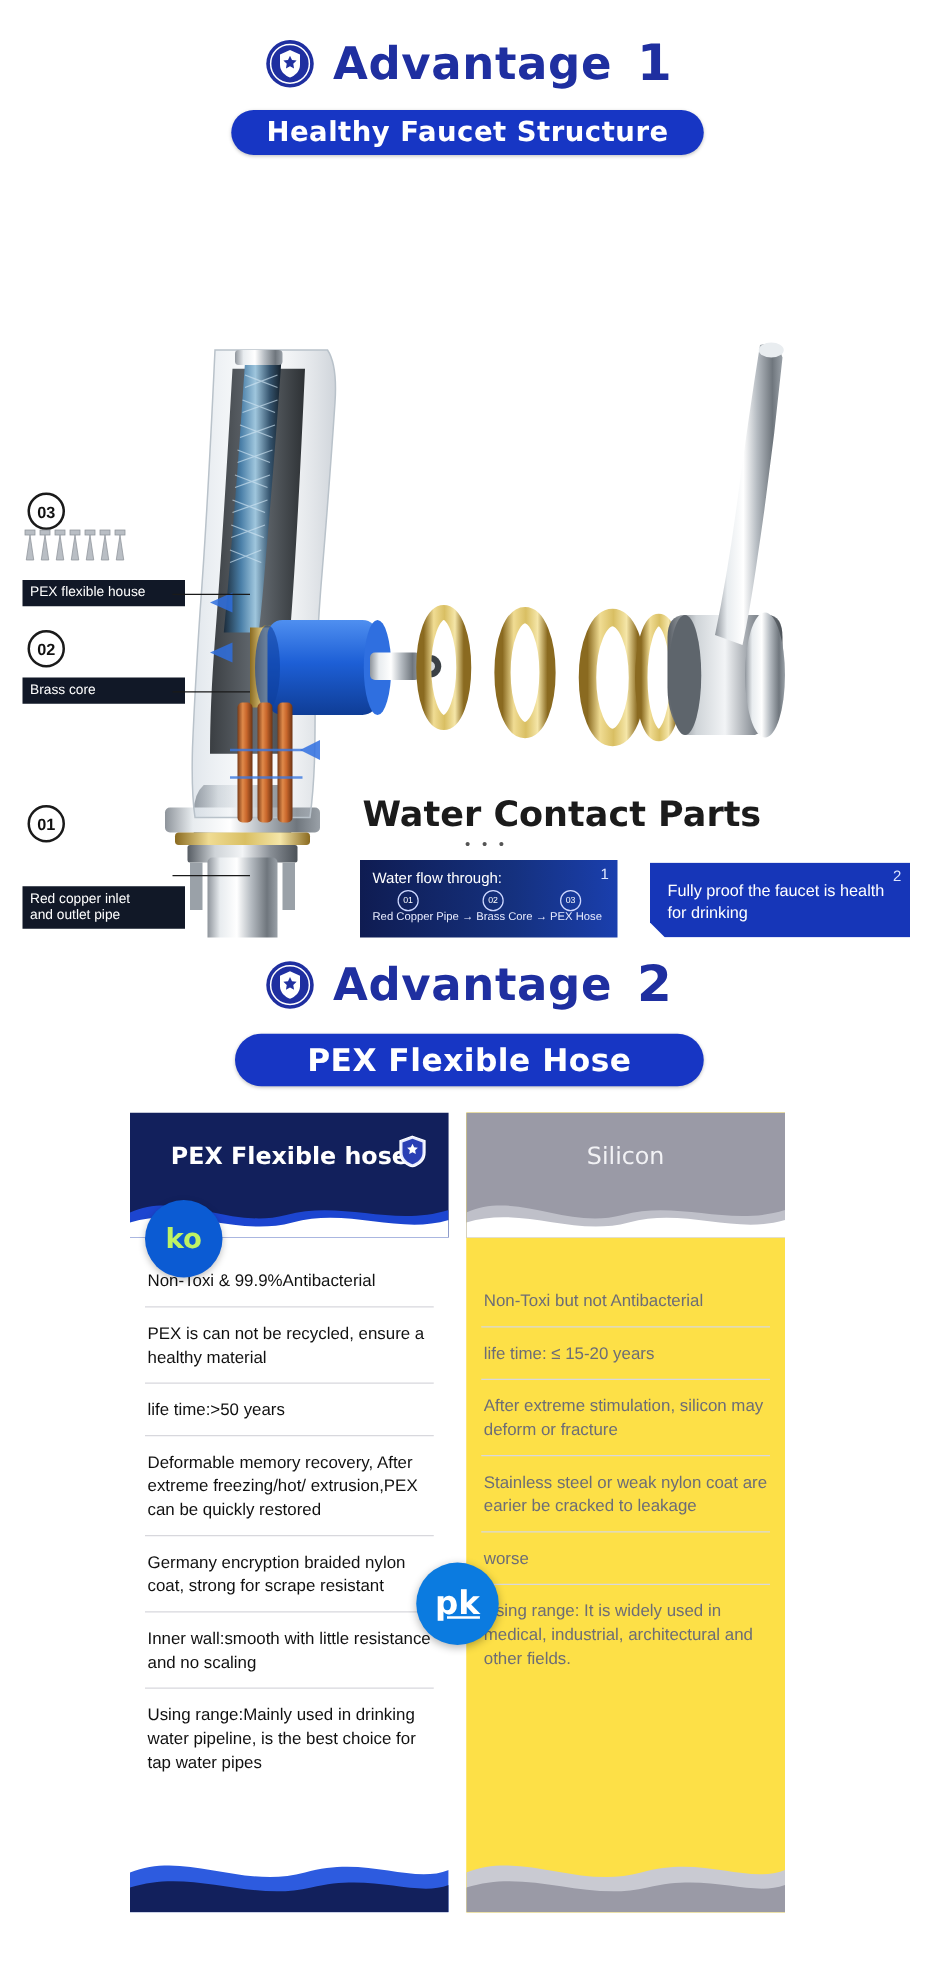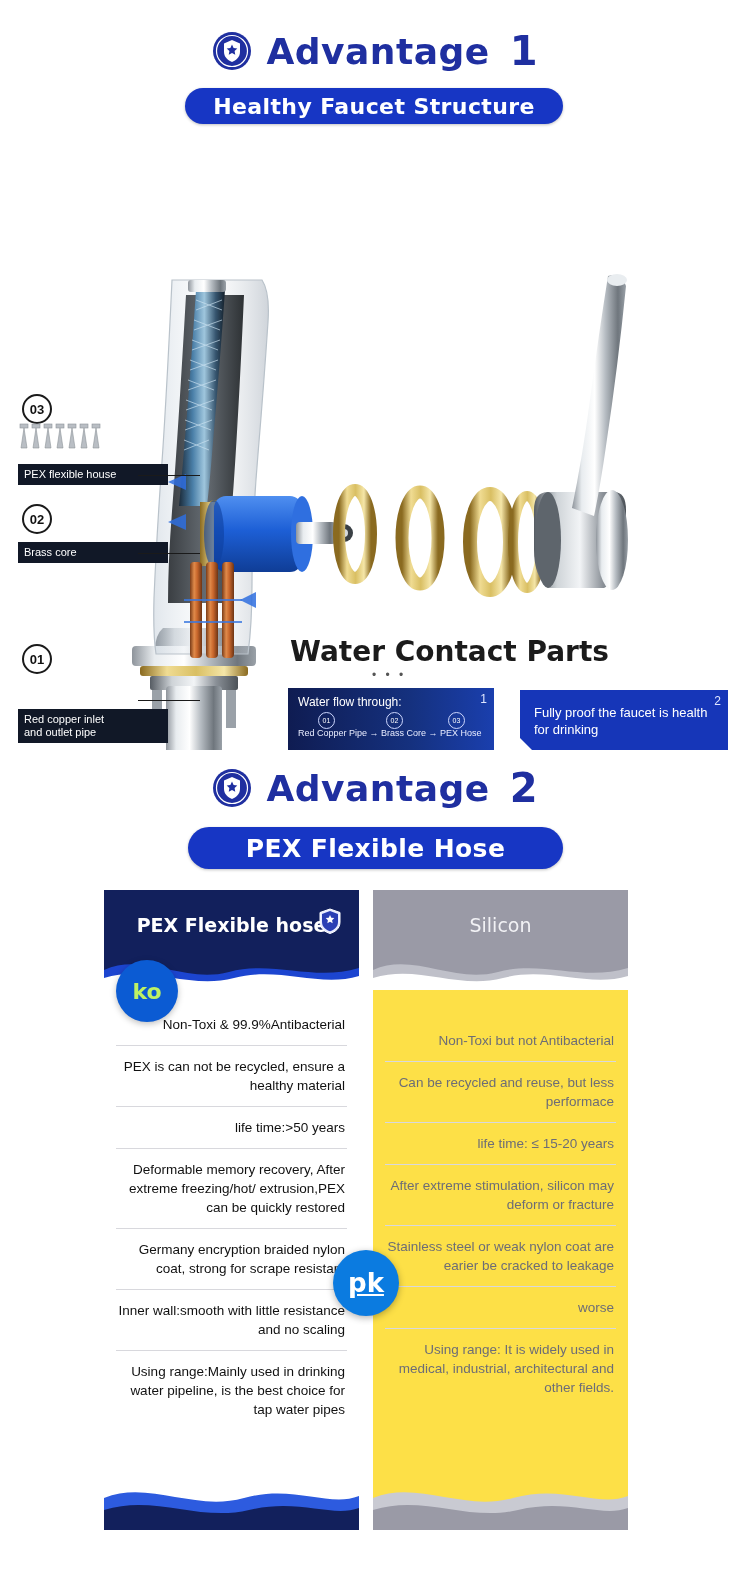--- a/index.html
+++ b/index.html
@@ -75,21 +75,21 @@
     font-weight: bold;
     display: flex; align-items: center; justify-content: center;
     background: #fff;
   }
   .callout-label {
     position: absolute;
     background: #111827;
     color: #fff;
     font-size: 11px;
     line-height: 13px;
-    padding: 4px 24px 4px 6px;
+    padding: 4px 4px 4px 6px;
     font-family: "Liberation Sans", sans-serif;
   }
   .callout-line {
     position: absolute;
     height: 1px;
     background: #1a1a1a;
   }
 
   
   #water-contact-title {
@@ -223,21 +223,21 @@
     box-shadow: 0 2px 7px rgba(0,0,0,0.3);
     z-index: 6;
     text-decoration: underline;
   }
 
   .feat-list {
     position: relative;
     padding: 14px 12px 0 12px;
   }
   .feat {
-    text-align: right;
+    text-align: left;
     font-size: 13.5px;
     line-height: 19px;
     padding: 11px 2px;
     border-bottom: 1px solid #d8d8dd;
     color: #111;
   }
   #col-sil .feat { color: #6d6d76; }
   .feat:last-child { border-bottom: none; }
 
   .foot-wave {
@@ -487,21 +487,20 @@
     <div class="col-head">
       <div class="col-head-title">Silicon</div>
       <svg class="wave" viewBox="0 0 255 48" preserveAspectRatio="none">
         <path d="M0 26 C40 8 80 40 125 28 C170 16 210 38 255 24 L255 48 L0 48 Z" fill="#bfc0c9"></path>
         <path d="M0 34 C45 20 85 46 130 34 C175 22 215 44 255 32 L255 48 L0 48 Z" fill="#ffffff"></path>
       </svg>
     </div>
 
     <div class="feat-list" style="padding-top:30px;">
       <div class="feat">Non-Toxi but not Antibacterial</div>
-      <div class="feat">Can be recycled and reuse, but less performace</div>
       <div class="feat">life time: ≤ 15-20 years</div>
       <div class="feat">After extreme stimulation, silicon may deform or fracture</div>
       <div class="feat">Stainless steel or weak nylon coat are earier be cracked to leakage</div>
       <div class="feat">worse</div>
       <div class="feat">Using range: It is widely used in medical, industrial, architectural and other fields.</div>
     </div>
 
     <svg class="foot-wave" viewBox="0 0 255 62" preserveAspectRatio="none">
       <path d="M0 30 C45 12 90 44 140 30 C190 16 225 40 255 28 L255 62 L0 62 Z" fill="#c9cad2"></path>
       <path d="M0 42 C50 26 95 54 145 42 C195 30 228 50 255 40 L255 62 L0 62 Z" fill="#9a9aa6"></path>

